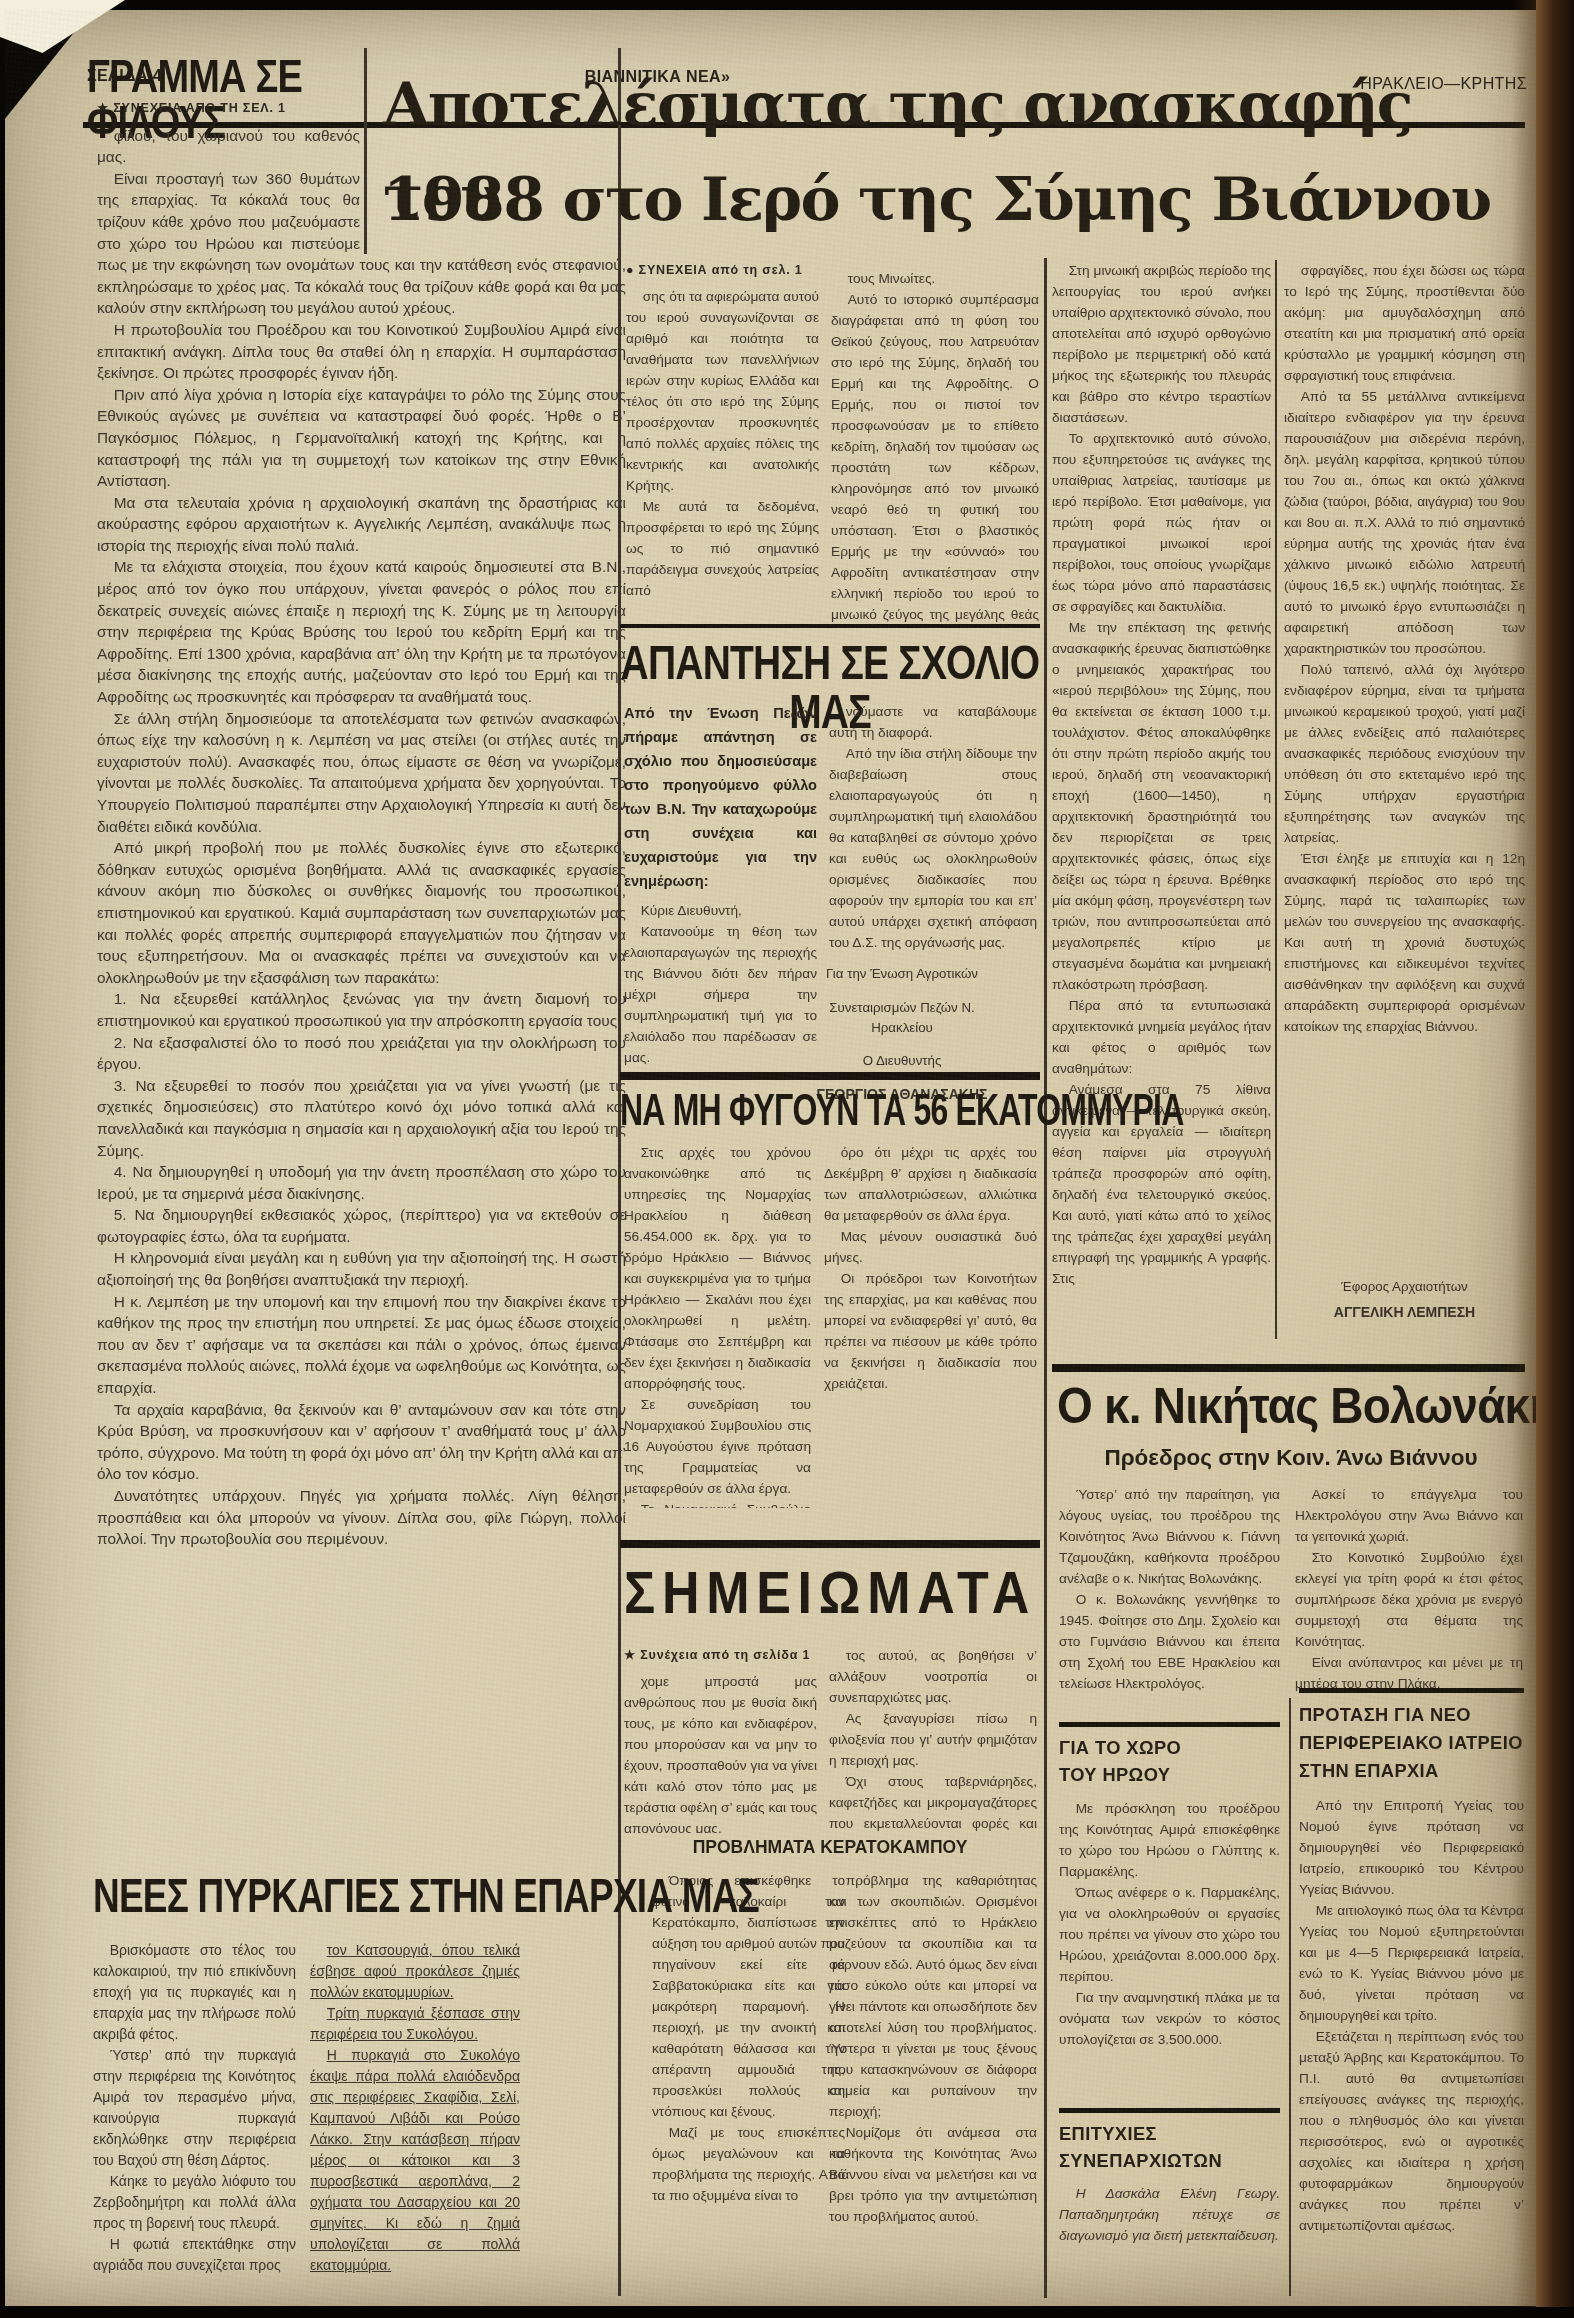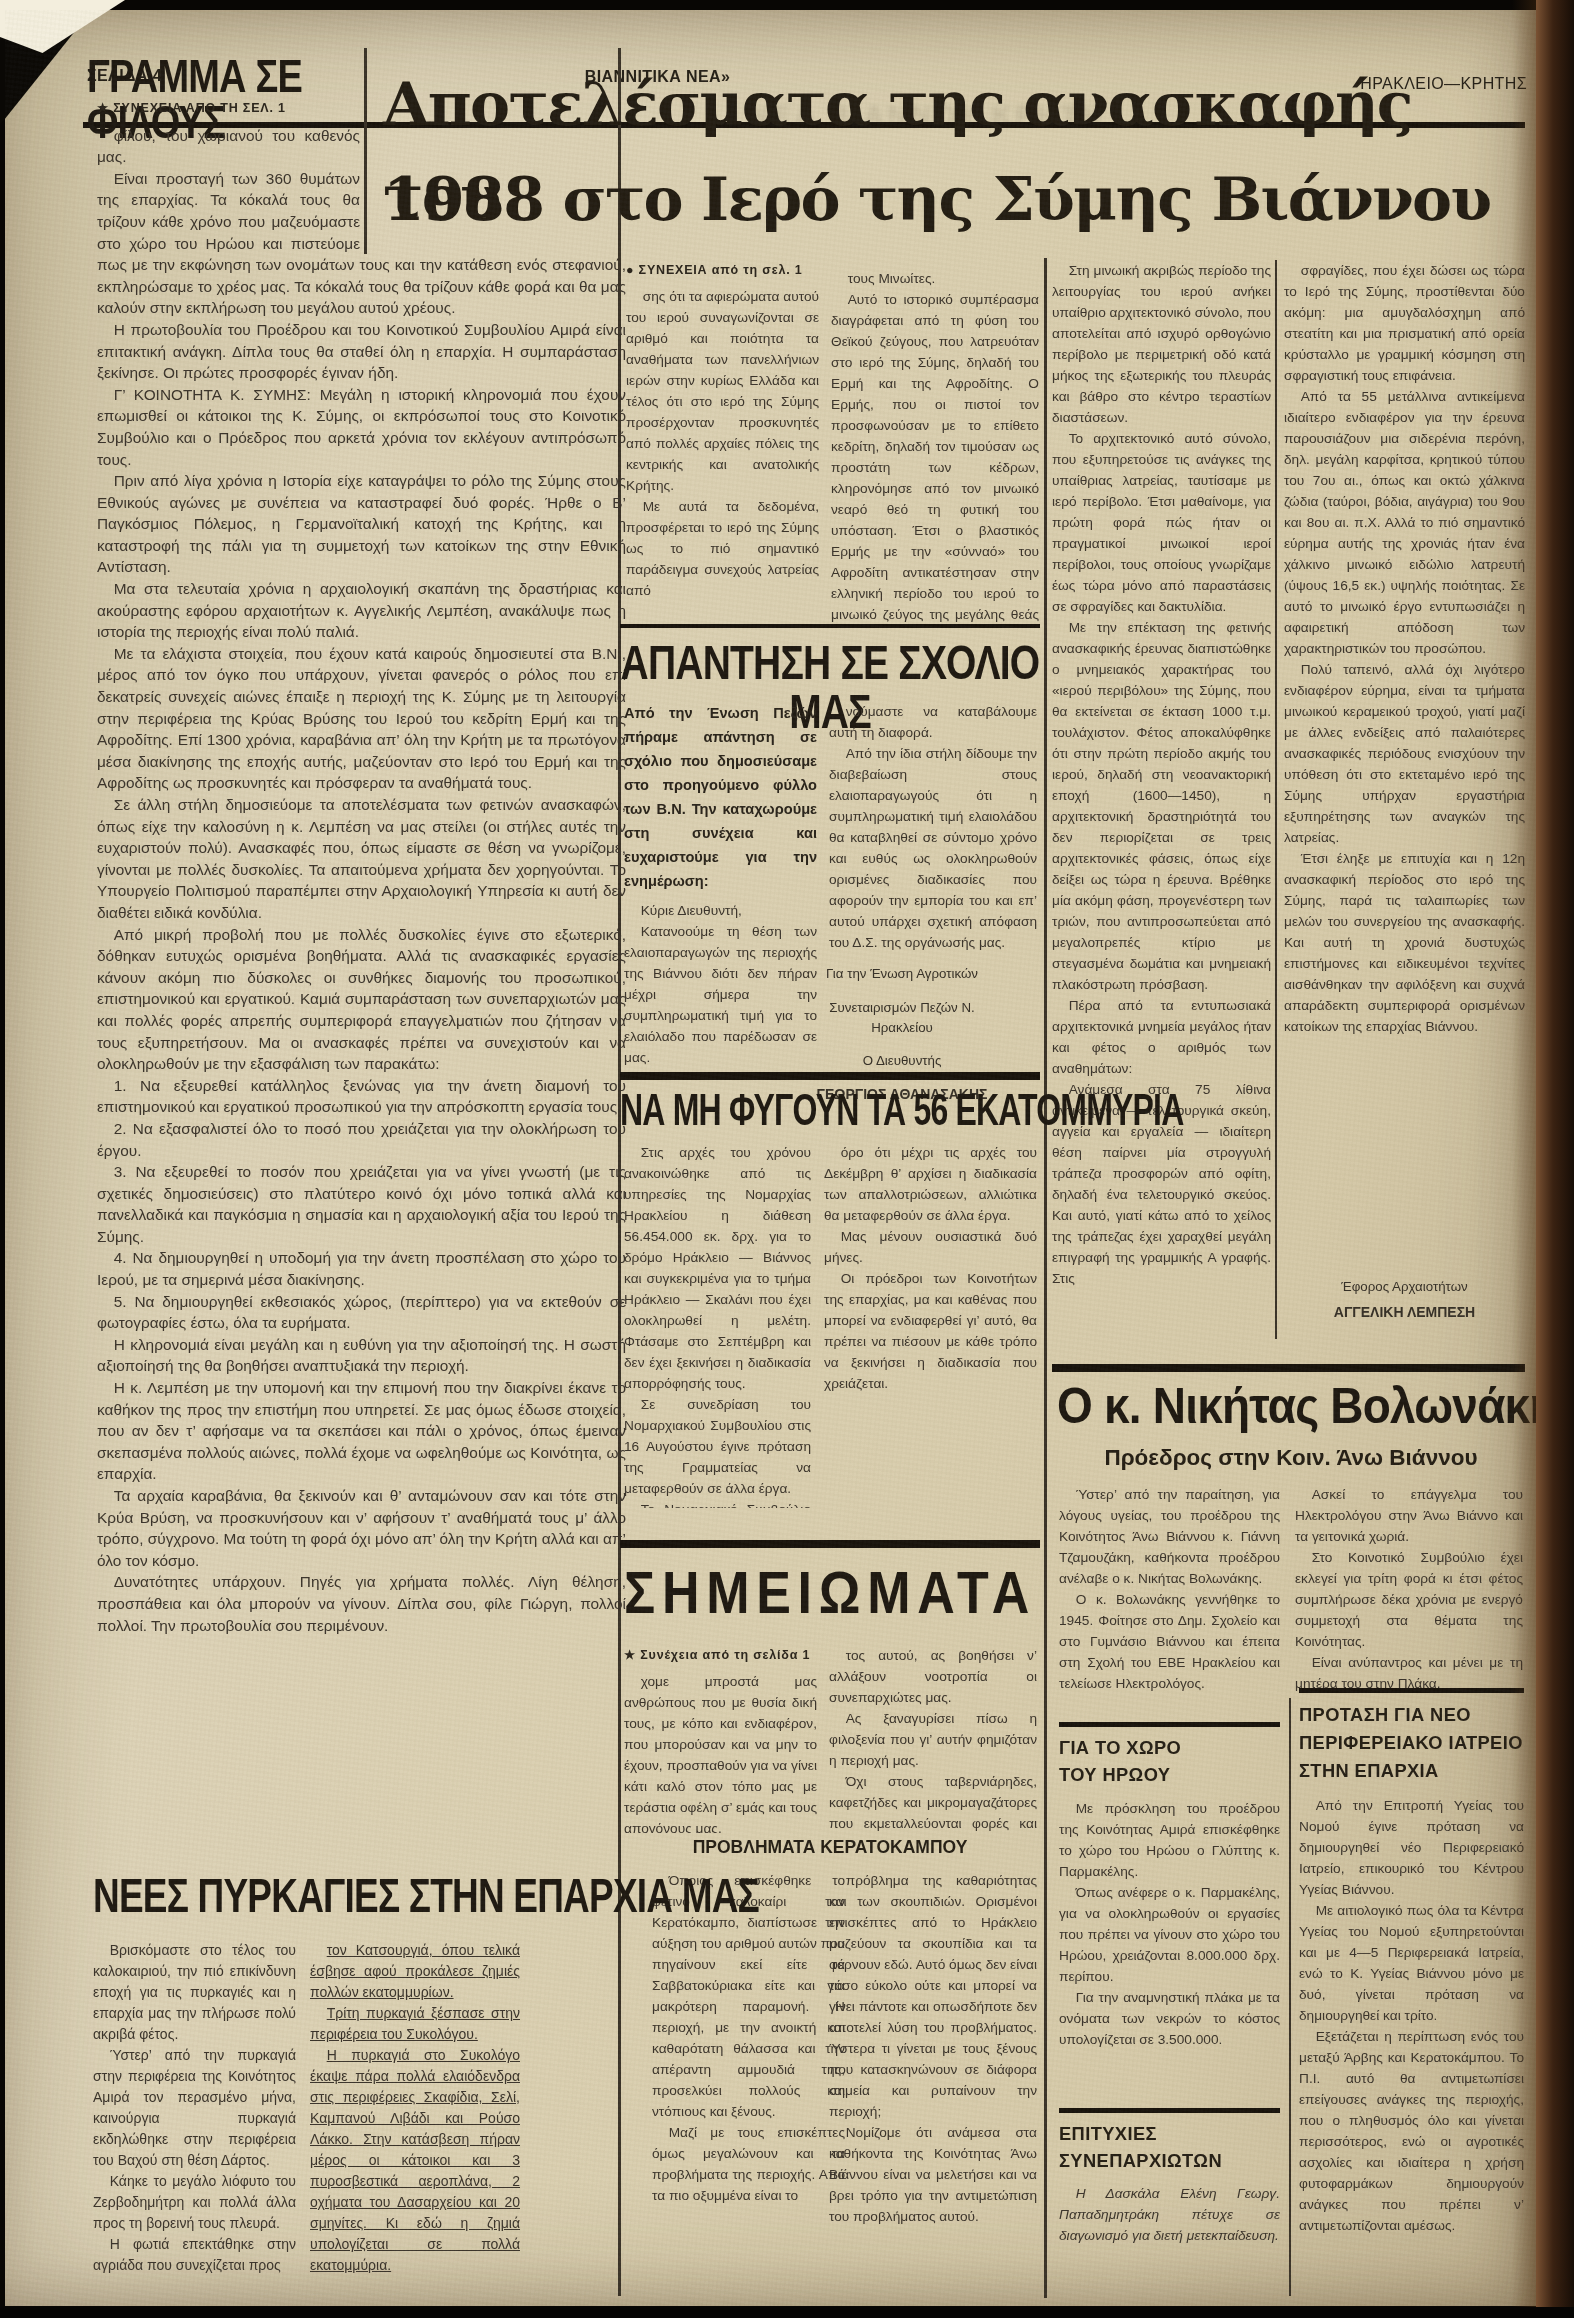--- a/index.html
+++ b/index.html
@@ -59,21 +59,20 @@
   <div class="abs rule-v" style="left:364px;top:48px;width:2.5px;height:206px;"></div>
   <div class="abs rule-v" style="left:618px;top:48px;width:2.5px;height:2248px;"></div>
 
   <div class="abs body-text letter-text" style="left:85px;top:98px;width:529px;height:1745px;margin-left:12px;">
     <div style="float:right;width:266px;height:153px;"></div>
     <div class="cont-marker">★ ΣΥΝΕΧΕΙΑ ΑΠΟ ΤΗ ΣΕΛ. 1</div>
     <div>
         <p>φίλου, του χωριανού του καθενός μας.</p>
         <p>Είναι προσταγή των 360 θυμάτων της επαρχίας. Τα κόκαλά τους θα τρίζουν κάθε χρόνο που μαζευόμαστε στο χώρο του Ηρώου και πιστεύομε πως με την εκφώνηση των ονομάτων τους και την κατάθεση ενός στεφανιού, εκπληρώσαμε το χρέος μας. Τα κόκαλά τους θα τρίζουν κάθε φορά και θα μας καλούν στην εκπλήρωση του μεγάλου αυτού χρέους.</p>
         <p>Η πρωτοβουλία του Προέδρου και του Κοινοτικού Συμβουλίου Αμιρά είναι επιτακτική ανάγκη. Δίπλα τους θα σταθεί όλη η επαρχία. Η συμπαράσταση ξεκίνησε. Οι πρώτες προσφορές έγιναν ήδη.</p>
-        <p>Γ’ ΚΟΙΝΟΤΗΤΑ Κ. ΣΥΜΗΣ: Μεγάλη η ιστορική κληρονομιά που έχουν επωμισθεί οι κάτοικοι της Κ. Σύμης, οι εκπρόσωποί τους στο Κοινοτικό Συμβούλιο και ο Πρόεδρος που αρκετά χρόνια τον εκλέγουν αντιπρόσωπό τους.</p>
         <p>Πριν από λίγα χρόνια η Ιστορία είχε καταγράψει το ρόλο της Σύμης στους Εθνικούς αγώνες με συνέπεια να καταστραφεί δυό φορές. Ήρθε ο Β’ Παγκόσμιος Πόλεμος, η Γερμανοϊταλική κατοχή της Κρήτης, και η καταστροφή της πάλι για τη συμμετοχή των κατοίκων της στην Εθνική Αντίσταση.</p>
         <p>Μα στα τελευταία χρόνια η αρχαιολογική σκαπάνη της δραστήριας και ακούραστης εφόρου αρχαιοτήτων κ. Αγγελικής Λεμπέση, ανακάλυψε πως η ιστορία της περιοχής είναι πολύ παλιά.</p>
         <p>Με τα ελάχιστα στοιχεία, που έχουν κατά καιρούς δημοσιευτεί στα Β.Ν., μέρος από τον όγκο που υπάρχουν, γίνεται φανερός ο ρόλος που επί δεκατρείς συνεχείς αιώνες έπαιξε η περιοχή της Κ. Σύμης με τη λειτουργία στην περιφέρεια της Κρύας Βρύσης του Ιερού του κεδρίτη Ερμή και της Αφροδίτης. Επί 1300 χρόνια, καραβάνια απ’ όλη την Κρήτη με τα πρωτόγονα μέσα διακίνησης της εποχής αυτής, μαζεύονταν στο Ιερό του Ερμή και της Αφροδίτης ως προσκυνητές και πρόσφεραν τα αναθήματά τους.</p>
         <p>Σε άλλη στήλη δημοσιεύομε τα αποτελέσματα των φετινών ανασκαφών, όπως είχε την καλοσύνη η κ. Λεμπέση να μας στείλει (οι στήλες αυτές την ευχαριστούν πολύ). Ανασκαφές που, όπως είμαστε σε θέση να γνωρίζομε, γίνονται με πολλές δυσκολίες. Τα απαιτούμενα χρήματα δεν χορηγούνται. Το Υπουργείο Πολιτισμού παραπέμπει στην Αρχαιολογική Υπηρεσία κι αυτή δεν διαθέτει ειδικά κονδύλια.</p>
         <p>Από μικρή προβολή που με πολλές δυσκολίες έγινε στο εξωτερικό, δόθηκαν ευτυχώς ορισμένα βοηθήματα. Αλλά τις ανασκαφικές εργασίες κάνουν ακόμη πιο δύσκολες οι συνθήκες διαμονής του προσωπικού, επιστημονικού και εργατικού. Καμιά συμπαράσταση των συνεπαρχιωτών μας και πολλές φορές απρεπής συμπεριφορά επαγγελματιών που ζήτησαν να τους εξυπηρετήσουν. Μα οι ανασκαφές πρέπει να συνεχιστούν και να ολοκληρωθούν με την εξασφάλιση των παρακάτω:</p>
         <p>1. Να εξευρεθεί κατάλληλος ξενώνας για την άνετη διαμονή του επιστημονικού και εργατικού προσωπικού για την απρόσκοπτη εργασία τους.</p>
         <p>2. Να εξασφαλιστεί όλο το ποσό που χρειάζεται για την ολοκλήρωση του έργου.</p>
         <p>3. Να εξευρεθεί το ποσόν που χρειάζεται για να γίνει γνωστή (με τις σχετικές δημοσιεύσεις) στο πλατύτερο κοινό όχι μόνο τοπικά αλλά και πανελλαδικά και παγκόσμια η σημασία και η αρχαιολογική αξία του Ιερού της Σύμης.</p>
         <p>4. Να δημιουργηθεί η υποδομή για την άνετη προσπέλαση στο χώρο του Ιερού, με τα σημερινά μέσα διακίνησης.</p>
         <p>5. Να δημιουργηθεί εκθεσιακός χώρος, (περίπτερο) για να εκτεθούν σε φωτογραφίες έστω, όλα τα ευρήματα.</p>

